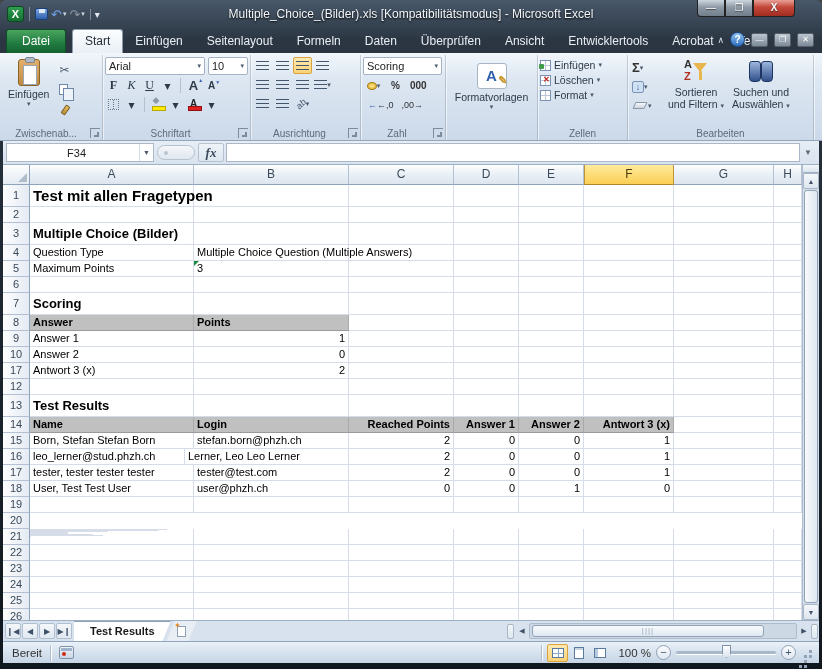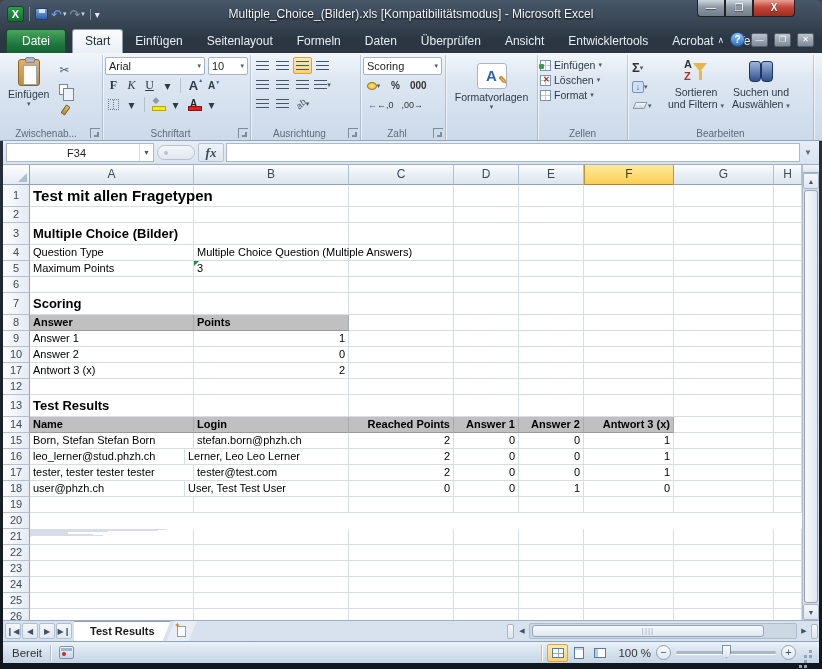--- a/index.html
+++ b/index.html
@@ -639,22 +639,22 @@
               <div class="cell" style="width: 155px; line-height: 15px;">tester@test.com</div>
               <div class="cell num" style="width: 105px; line-height: 15px;">2</div>
               <div class="cell num" style="width: 65px; line-height: 15px;">0</div>
               <div class="cell num" style="width: 65px; line-height: 15px;">0</div>
               <div class="cell num" style="width: 90px; line-height: 15px;">1</div>
               <div class="cell" style="width: 100px; line-height: 15px;"></div>
               <div class="cell" style="width: 28px; line-height: 15px;"></div>
             </div>
             <div class="grow" style="height: 16px;">
               <div class="rowhdr" style="line-height: 15px;">18</div>
+              <div class="cell" style="width: 164px; line-height: 15px;">User, Test Test User</div>
               <div class="cell" style="width: 155px; line-height: 15px;">user@phzh.ch</div>
-              <div class="cell" style="width: 164px; line-height: 15px;">User, Test Test User</div>
               <div class="cell num" style="width: 105px; line-height: 15px;">0</div>
               <div class="cell num" style="width: 65px; line-height: 15px;">0</div>
               <div class="cell num" style="width: 65px; line-height: 15px;">1</div>
               <div class="cell num" style="width: 90px; line-height: 15px;">0</div>
               <div class="cell" style="width: 100px; line-height: 15px;"></div>
               <div class="cell" style="width: 28px; line-height: 15px;"></div>
             </div>
             <div class="grow" style="height: 16px;">
               <div class="rowhdr" style="line-height: 15px;">19</div>
               <div class="cell" style="width: 164px; line-height: 15px;"></div>

